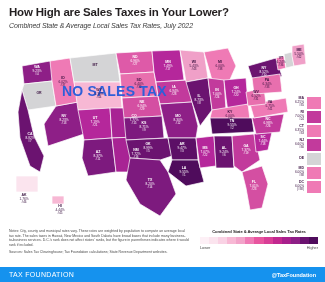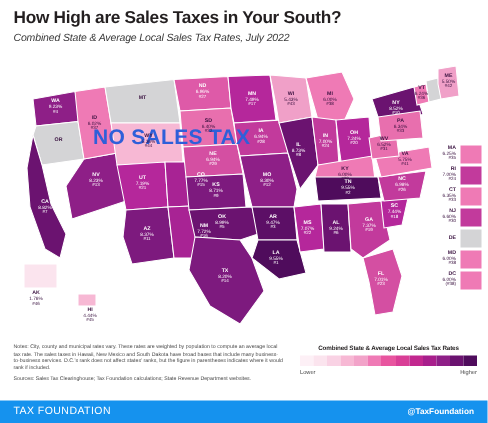--- a/index.html
+++ b/index.html
@@ -85,21 +85,21 @@
   }
   .footer-brand{font-size:7px;color:#ffffff;letter-spacing:0.3px;}
   .footer-handle{font-size:5.5px;color:#ffffff;font-weight:bold;}
 </style>
 </head>
 <body>
 
 <div class="page">
 
   <div class="header">
-    <div class="title">How High are Sales Taxes in Your South?</div>
+    <div class="title">How High are Sales Taxes in Your Lower?</div>
     <div class="subtitle">Combined State &amp; Average Local Sales Tax Rates, July 2022</div>
   </div>
 
   <div class="map-wrap">
     <svg class="map-svg" viewBox="0 0 325 198">
       <g id="state-shapes">
           <polygon points="22,40 50,35 54,46 52,55 24,58" fill="#8e1f87" stroke="#ffffff" stroke-width="0.7"></polygon>
           <polygon points="24,58 52,55 56,80 28,84 22,64" fill="#d4d4d6" stroke="#ffffff" stroke-width="0.7"></polygon>
           <polygon points="22,64 28,84 34,110 44,130 40,146 30,140 20,112 18,86" fill="#6b1370" stroke="#ffffff" stroke-width="0.7"></polygon>
           <polygon points="56,80 78,76 84,108 48,120 44,98" fill="#8e1f87" stroke="#ffffff" stroke-width="0.7"></polygon>

